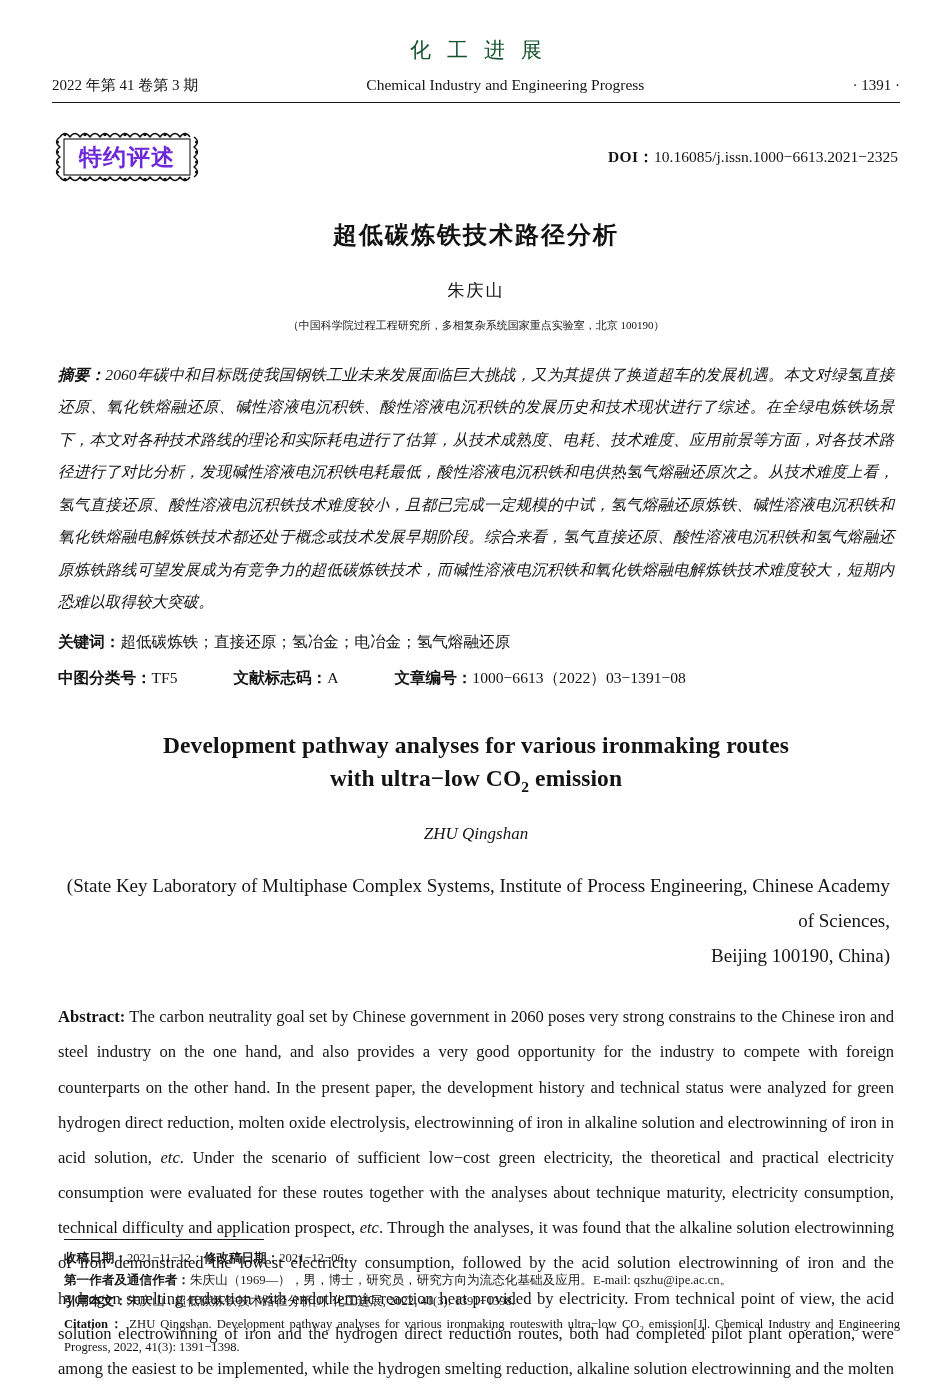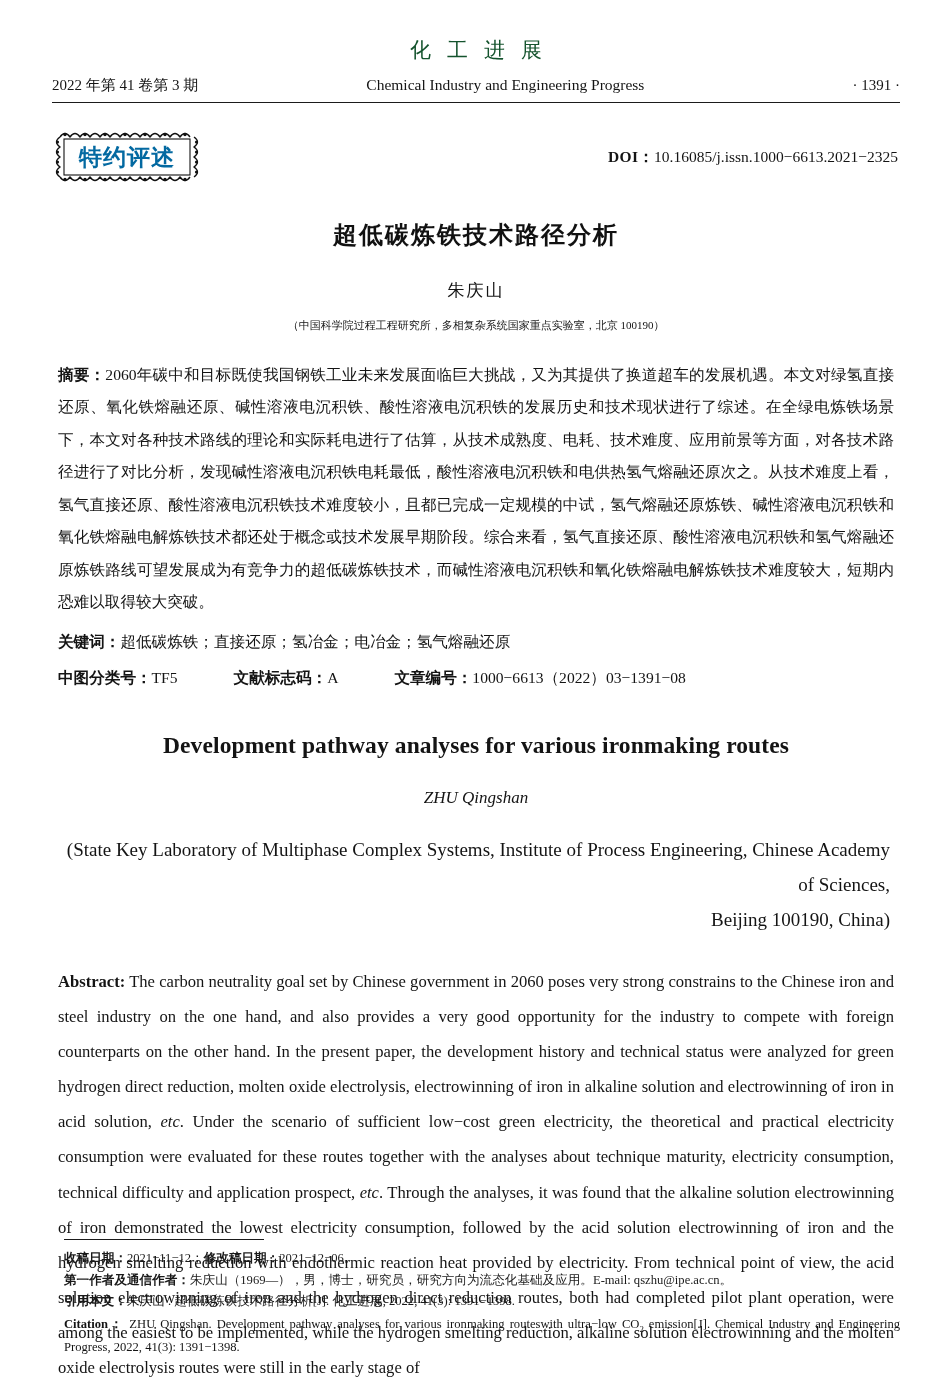--- a/index.html
+++ b/index.html
@@ -69,21 +69,21 @@
     align-items: center;
     justify-content: center;
   }
   .badge svg { position: absolute; inset: 0; }
   .badge-text {
     position: relative;
     font-family: "DejaVu Sans", "Liberation Sans", sans-serif;
     font-weight: bold;
     font-size: 23px;
     letter-spacing: 1px;
-    color: #0369a1;
+    color: #6d28d9;
     z-index: 2;
   }
   .doi {
     font-size: 15.5px;
     white-space: nowrap;
     padding-right: 2px;
   }
   .doi b { font-weight: bold; letter-spacing: .3px; }
 
   
@@ -109,20 +109,21 @@
   }
 
   
   .abs-cn {
     margin-top: 26px;
     font-size: 15.6px;
     line-height: 2.08;
     text-align: justify;
     text-justify: inter-ideograph;
     padding: 0 6px;
+    font-style: italic;
   }
   .abs-cn .lbl, .kw-cn .lbl, .class-cn .lbl {
     font-weight: bold;
   }
   .kw-cn {
     margin-top: 8px;
     font-size: 15.6px;
     line-height: 2.0;
     padding: 0 6px;
   }
@@ -270,20 +271,21 @@
   </div>
 
   <div class="class-cn">
     <span class="seg s1"><span class="lbl">中图分类号：</span><span>TF5</span></span>
     <span class="seg s2"><span class="lbl">文献标志码：</span><span>A</span></span>
     <span class="seg s3"><span class="lbl">文章编号：</span><span>1000−6613（2022）03−1391−08</span></span>
   </div>
 
   <div class="title-en">
     <div>Development pathway analyses for various ironmaking routes</div>
+    <div><span>with ultra−low CO</span><sub>2</sub><span> emission</span></div>
   </div>
 
   <div class="author-en">ZHU Qingshan</div>
   <div class="affil-en">
     <div>(State Key Laboratory of Multiphase Complex Systems, Institute of Process Engineering, Chinese Academy of Sciences,</div>
     <div>Beijing 100190, China)</div>
   </div>
 
   <div class="abs-en">
     <span class="lbl">Abstract:</span><span> The carbon neutrality goal set by Chinese government in 2060 poses very strong constrains to the Chinese iron and steel industry on the one hand, and also provides a very good opportunity for the industry to compete with foreign counterparts on the other hand. In the present paper, the development history and technical status were analyzed for green hydrogen direct reduction, molten oxide electrolysis, electrowinning of iron in alkaline solution and electrowinning of iron in acid solution, </span><i>etc</i><span>. Under the scenario of sufficient low−cost green electricity, the theoretical and practical electricity consumption were evaluated for these routes together with the analyses about technique maturity, electricity consumption, technical difficulty and application prospect, </span><i>etc</i><span>. Through the analyses, it was found that the alkaline solution electrowinning of iron demonstrated the lowest electricity consumption, followed by the acid solution electrowinning of iron and the hydrogen smelting reduction with endothermic reaction heat provided by electricity. From technical point of view, the acid solution electrowinning of iron and the hydrogen direct reduction routes, both had completed pilot plant operation, were among the easiest to be implemented, while the hydrogen smelting reduction, alkaline solution electrowinning and the molten oxide electrolysis routes were still in the early stage of</span>

